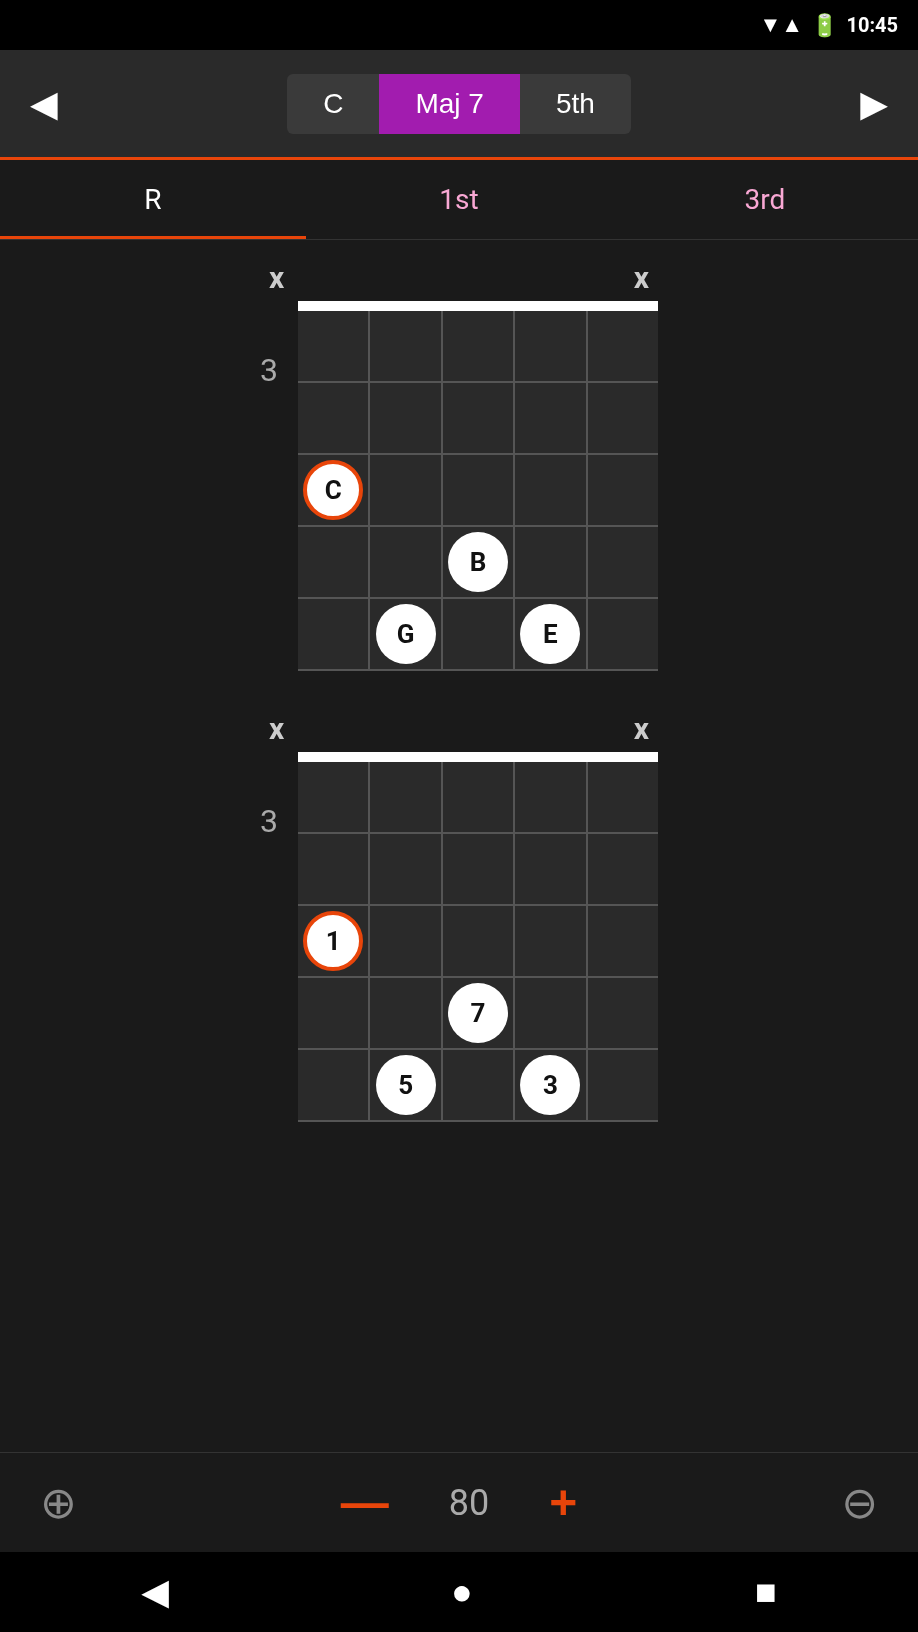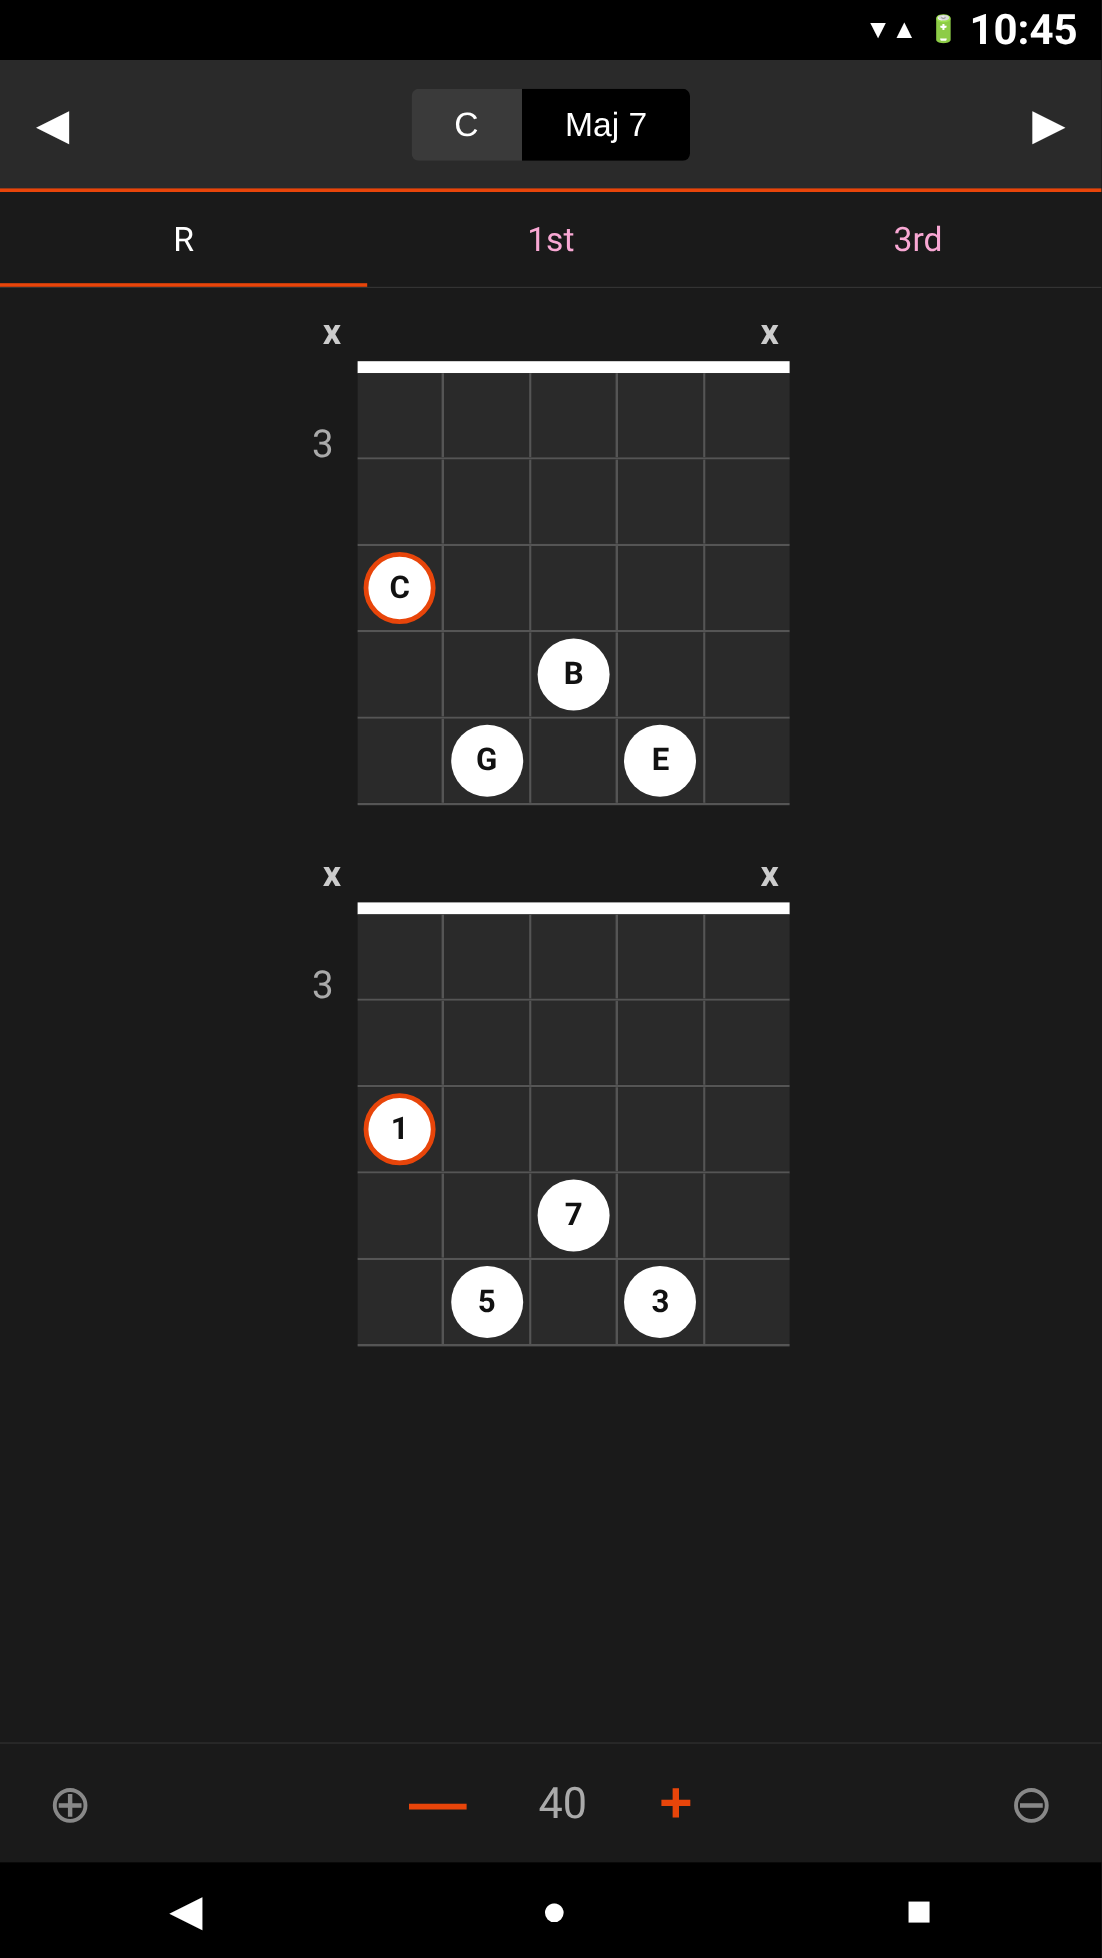--- a/index.html
+++ b/index.html
@@ -23,21 +23,21 @@
       justify-content: flex-end;
       padding: 0 20px;
       gap: 10px;
     }
     .status-icons {
       display: flex;
       align-items: center;
       gap: 8px;
     }
     .status-time {
-      font-size: 35px;
+      font-size: 20px;
       font-weight: bold;
       color: #fff;
     }
 
     
     .header {
       width: 100%;
       height: 110px;
       background: #2a2a2a;
       display: flex;
@@ -61,21 +61,21 @@
     }
     .chord-pill {
       background: #3a3a3a;
       color: #fff;
       padding: 14px 36px;
       font-size: 28px;
       cursor: pointer;
       border: none;
     }
     .chord-pill.active {
-      background: #000000;
+      background: #a21caf;
     }
     .next-btn {
       font-size: 36px;
       color: #fff;
       cursor: pointer;
       background: none;
       border: none;
     }
 
     
@@ -253,20 +253,21 @@
   </div>
 </div>
 
 <div class="header">
   <button class="back-btn">
     <span>◀</span>
   </button>
   <div class="chord-pills">
     <button class="chord-pill">C</button>
     <button class="chord-pill active">Maj 7</button>
+    <button class="chord-pill">5th</button>
   </div>
   <button class="next-btn">
     <span>▶</span>
   </button>
 </div>
 
 <div class="tabs">
   <div class="tab active">
     <span>R</span>
   </div>
@@ -404,21 +405,21 @@
   </div>
 
 </div>
 
 <div class="bottom-controls">
   <button class="zoom-btn">
     <span>⊕</span>
   </button>
   <div class="tempo-controls">
     <button class="tempo-minus">—</button>
-    <span class="tempo-value">40</span>
+    <span class="tempo-value">80</span>
     <button class="tempo-plus">+</button>
   </div>
   <button class="zoom-btn">
     <span>⊖</span>
   </button>
 </div>
 
 <div class="nav-bar">
   <button class="nav-btn">◀</button>
   <button class="nav-btn">●</button>

